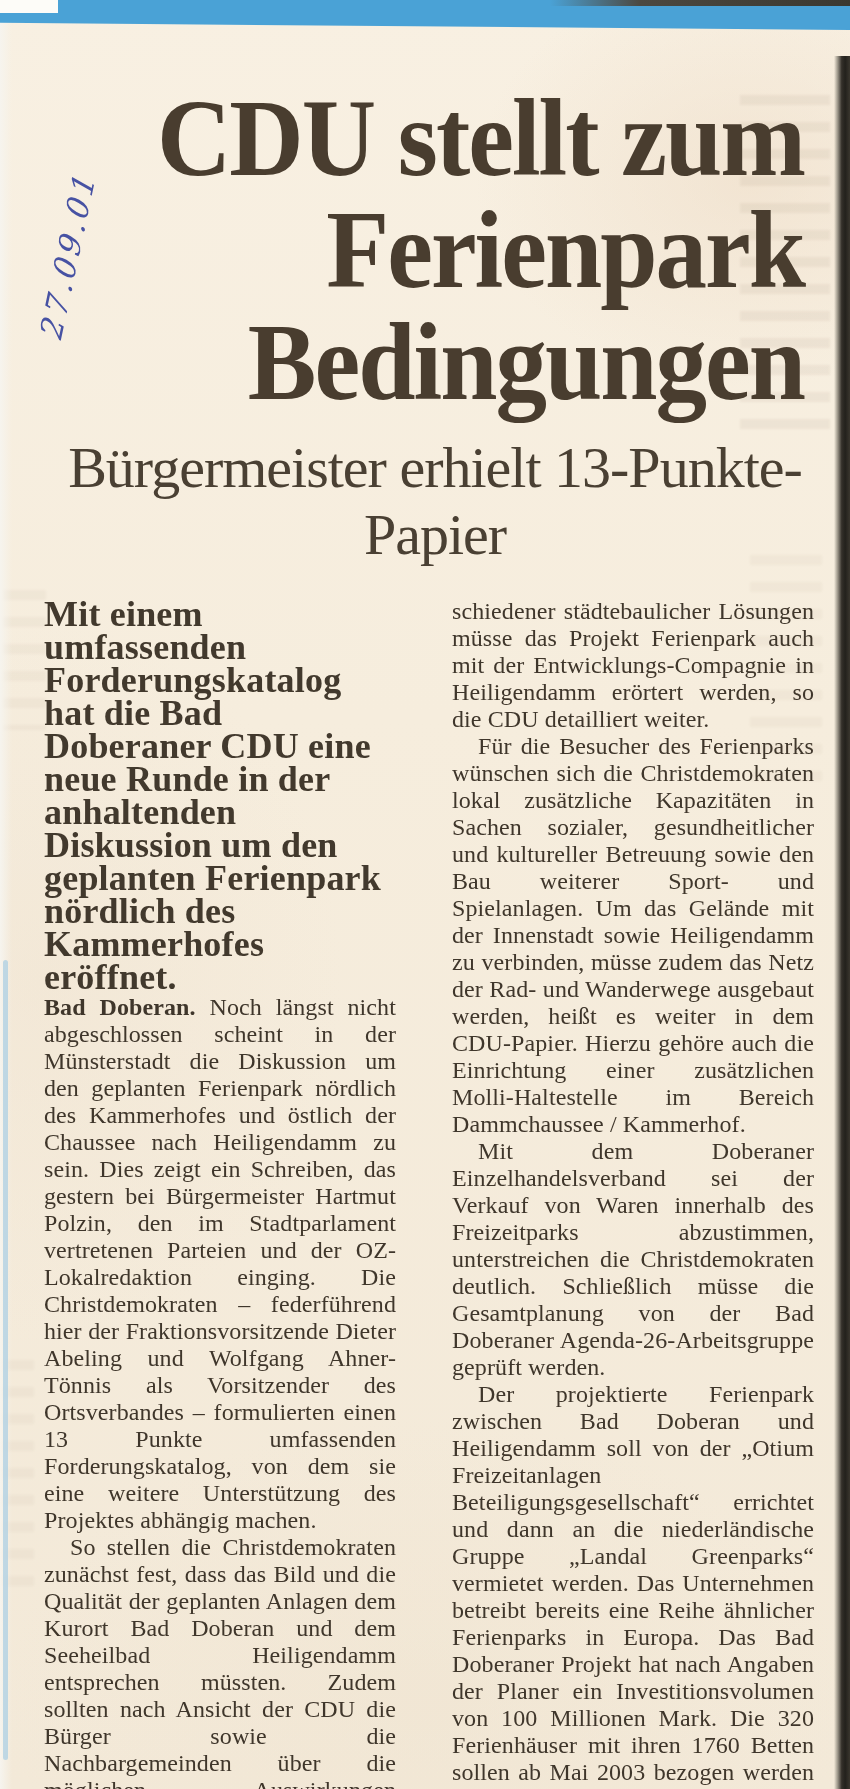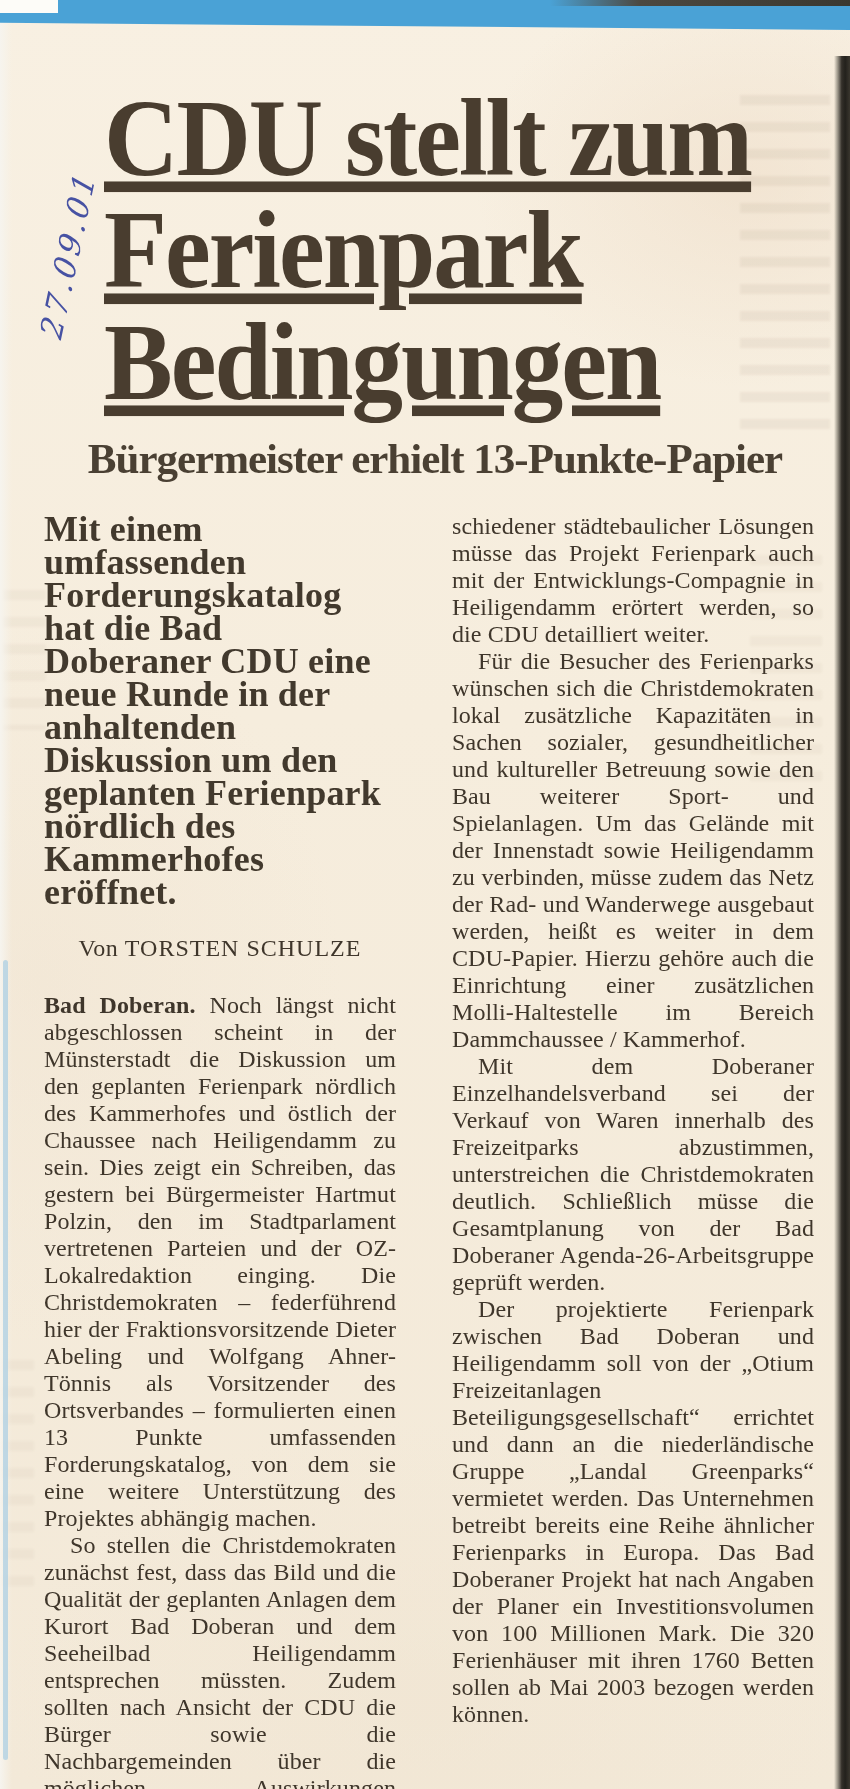--- a/index.html
+++ b/index.html
@@ -53,29 +53,29 @@
     text-align: center; z-index: 6;
     transform: rotate(-78deg) skewX(-7deg);
     font-family: "DejaVu Serif", serif;
     font-style: italic; font-size: 31px; letter-spacing: 4px;
   }
 
   
   .content { position: relative; z-index: 2; padding: 60px 36px 0 44px; }
 
   .headline {
-    margin: 22px 10px 0 60px; text-align: left;
+    margin: 22px 10px 0 60px; text-align: right;
     font-weight: bold; font-size: 103px; line-height: 112px;
-    letter-spacing: -2px; color: #493d2f; text-decoration: underline;
+    letter-spacing: -2px; color: #493d2f;
   }
   .headline span { display: block; transform: scaleY(1.06); transform-origin: center; }
 
   .subheadline {
     margin: 16px 0 0 12px; text-align: center;
-    font-weight: bold; font-size: 43px; letter-spacing: -1px; color: #4a4033;
+    font-weight: normal; font-size: 58px; letter-spacing: -1px; color: #4a4033;
   }
 
   .columns { display: flex; gap: 56px; margin-top: 30px; }
   .col-left  { width: 352px; flex: 0 0 auto; }
   .col-right { width: 362px; flex: 0 0 auto; }
 
   .col p { margin: 0; }
   .lead {
     font-size: 36px; line-height: 33px; font-weight: bold;
     text-align: left; color: #42392d; letter-spacing: .2px;
@@ -113,25 +113,20 @@
       <span>Bedingungen</span>
     </h1>
 
     <h2 class="subheadline">Bürgermeister erhielt 13-Punkte-Papier</h2>
 
     <div class="columns">
 
       <div class="col col-left">
         <p class="lead">Mit einem umfassenden Forderungskatalog hat die Bad Doberaner CDU eine neue Runde in der anhaltenden Diskussion um den geplanten Ferienpark nördlich des Kammerhofes eröffnet.</p>
 
-        <div class="byline">
-          <span>Von</span>
-          <span> </span>
-          <span class="author">TORSTEN SCHULZE</span>
-        </div>
 
         <p class="body-text"><span class="dateline">Bad Doberan.</span><span> </span><span>Noch längst nicht abgeschlossen scheint in der Münsterstadt die Diskussion um den geplanten Ferienpark nördlich des Kammerhofes und östlich der Chaussee nach Heiligendamm zu sein. Dies zeigt ein Schreiben, das gestern bei Bürgermeister Hartmut Polzin, den im Stadtparlament vertretenen Parteien und der OZ-Lokalredaktion einging. Die Christdemokraten – federführend hier der Fraktionsvorsitzende Dieter Abeling und Wolfgang Ahner-Tönnis als Vorsitzender des Ortsverbandes – formulierten einen 13 Punkte umfassenden Forderungskatalog, von dem sie eine weitere Unterstützung des Projektes abhängig machen.</span></p>
 
         <p class="body-text indent">So stellen die Christdemokraten zunächst fest, dass das Bild und die Qualität der geplanten Anlagen dem Kurort Bad Doberan und dem Seeheilbad Heiligendamm entsprechen müssten. Zudem sollten nach Ansicht der CDU die Bürger sowie die Nachbargemeinden über die möglichen Auswirkungen informiert werden. Niemand, so Abeling und Ahner-Tönnis, solle nachher behaupten können, nichts gewusst zu haben.</p>
 
         <p class="body-text indent">Neben dem Aufzeigen ver-</p>
       </div>
 
       <div class="col col-right">
         <p class="body-text">schiedener städtebaulicher Lösungen müsse das Projekt Ferienpark auch mit der Entwicklungs-Compagnie in Heiligendamm erörtert werden, so die CDU detailliert weiter.</p>

